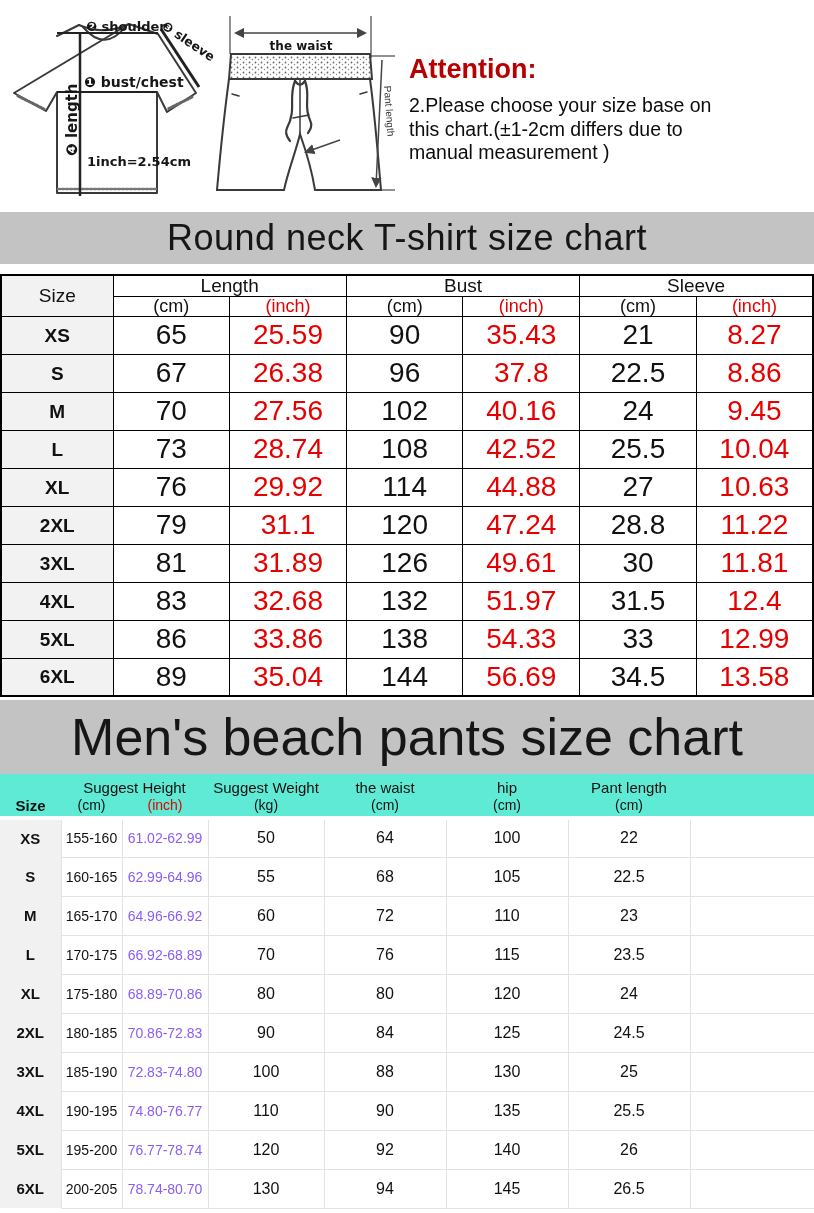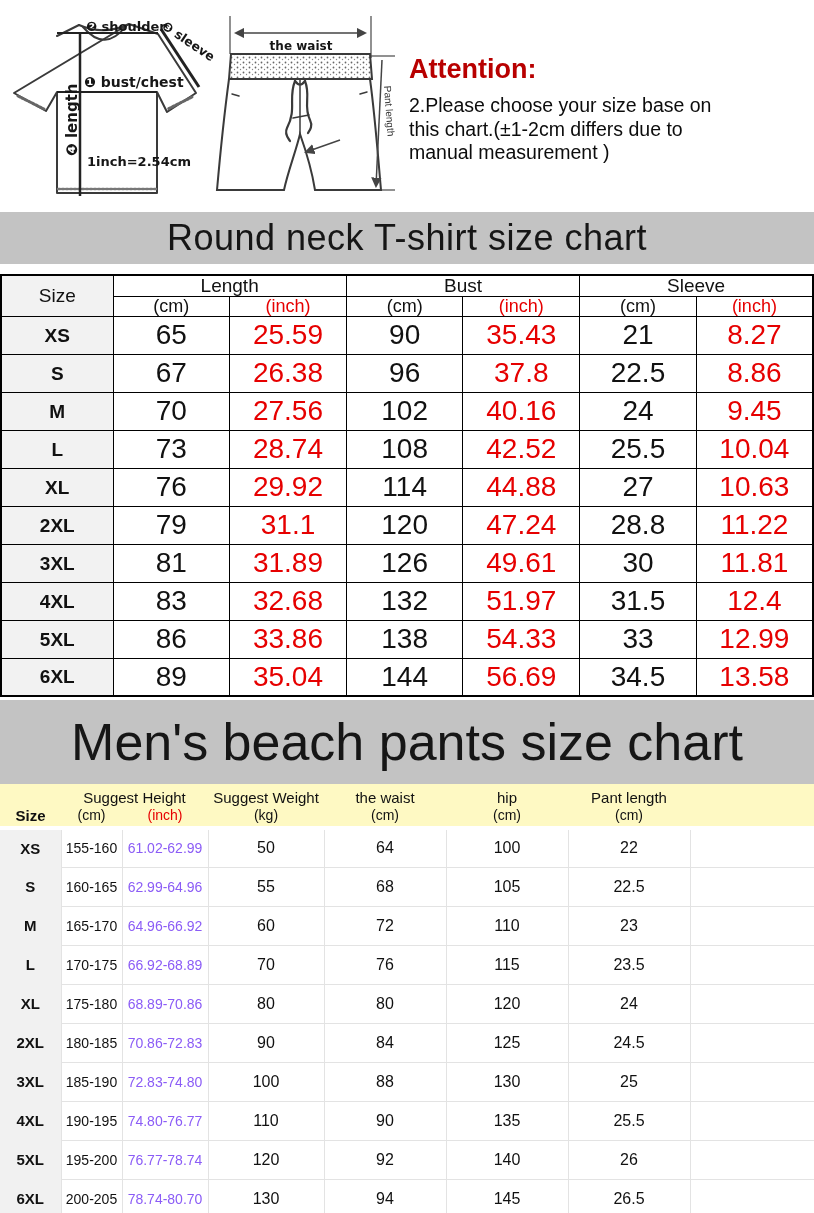--- a/index.html
+++ b/index.html
@@ -10,41 +10,41 @@
   .top{display:flex;height:212px;align-items:center}
   .fig{flex:0 0 auto}
   .fig svg{display:block;overflow:visible}
   .attention{flex:1;padding:20px 4px 0 14px}
   .att-title{font-size:27px;font-weight:bold;color:#b80000;margin-bottom:9px}
   .att-item{font-size:19.5px;font-weight:normal;line-height:1.22;color:#0c0c0c;margin-bottom:13px}
 
   
   .banner{background:#c3c3c3;display:flex;align-items:center;justify-content:center;color:#161616}
   .tshirt-banner{height:52px;font-size:36px;letter-spacing:0.5px}
-  .pants-banner{height:84px;font-size:52px;margin-top:3px}
+  .pants-banner{height:74px;font-size:52px;margin-top:3px}
 
   
   table{border-collapse:collapse;table-layout:fixed;width:814px;text-align:center}
   th,td{padding:0;vertical-align:middle}
   .red{color:#e60000}
 
   
   .tshirt-table{margin-top:10px;border:2px solid #000}
   .tshirt-table th,.tshirt-table td{border:1px solid #000;line-height:1}
   .tshirt-table thead tr.group-row th{height:21px;font-size:19px;font-weight:normal}
   .tshirt-table thead tr.unit-row th{height:20px;font-size:18px;font-weight:normal}
   .tshirt-table thead th.size-head{font-size:20px;font-weight:bold;background:#f2f2f2}
   .tshirt-table tbody th{background:#f2f2f2;font-size:19px;font-weight:bold;height:38px}
   .tshirt-table tbody td{font-size:28px;height:38px}
   .tshirt-table tbody td:nth-child(3),
   .tshirt-table tbody td:nth-child(5),
   .tshirt-table tbody td:nth-child(7){color:#e60000}
 
   
-  .pants-table thead th{background:#fef9c3;border:0;font-weight:normal}
+  .pants-table thead th{background:#5eead4;border:0;font-weight:normal}
   .pants-table thead{border-bottom:4px solid #fff}
   .pants-table thead tr.group-row th{font-size:15px;height:24px;vertical-align:bottom;padding-bottom:2px;line-height:1.05}
   .pants-table thead tr.unit-row th{font-size:14px;height:20px;vertical-align:top;line-height:1.05}
   .pants-table thead th.size-head{font-weight:bold;font-size:15px;vertical-align:middle;padding-bottom:0}
   .pants-table tbody td{border:1px solid #e3e3e3;font-size:16px;height:39px;background:#fff}
   .pants-table tbody td:nth-child(2),
   .pants-table tbody td:nth-child(3){font-size:14px}
   .pants-table tbody td:nth-child(3){color:#8b5cf6}
   .pants-table tbody th{background:#f1f1f1;border:0;font-size:15px;font-weight:bold}
   .pants-table tbody tr:first-child td{border-top:0}

